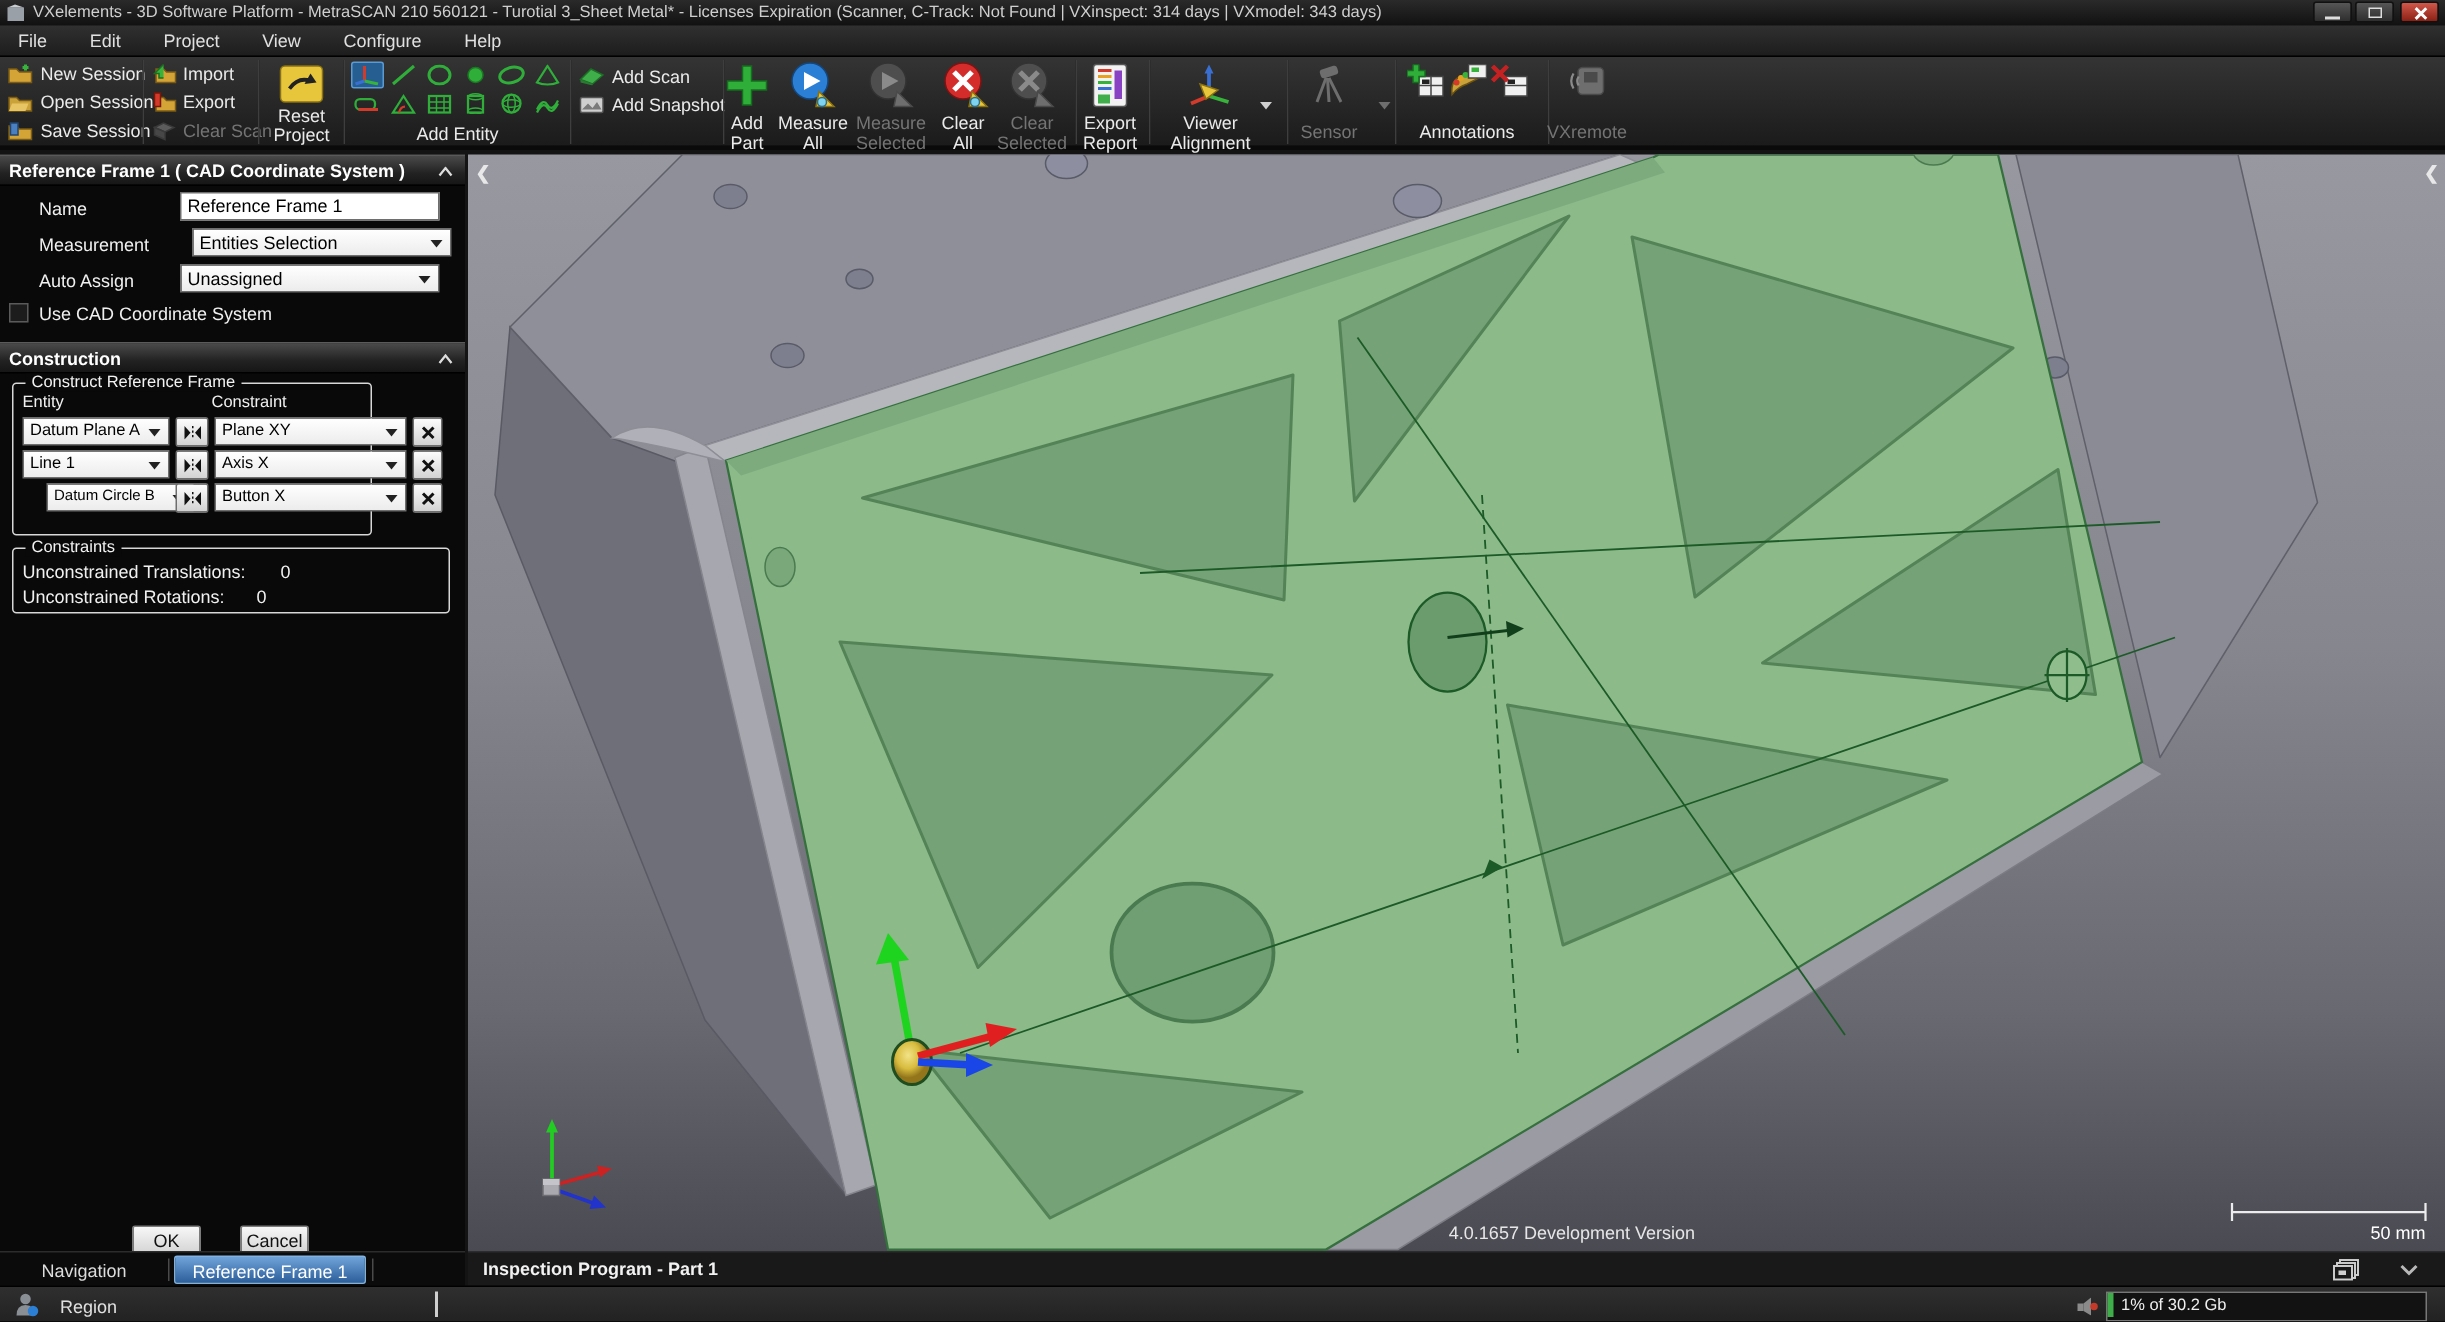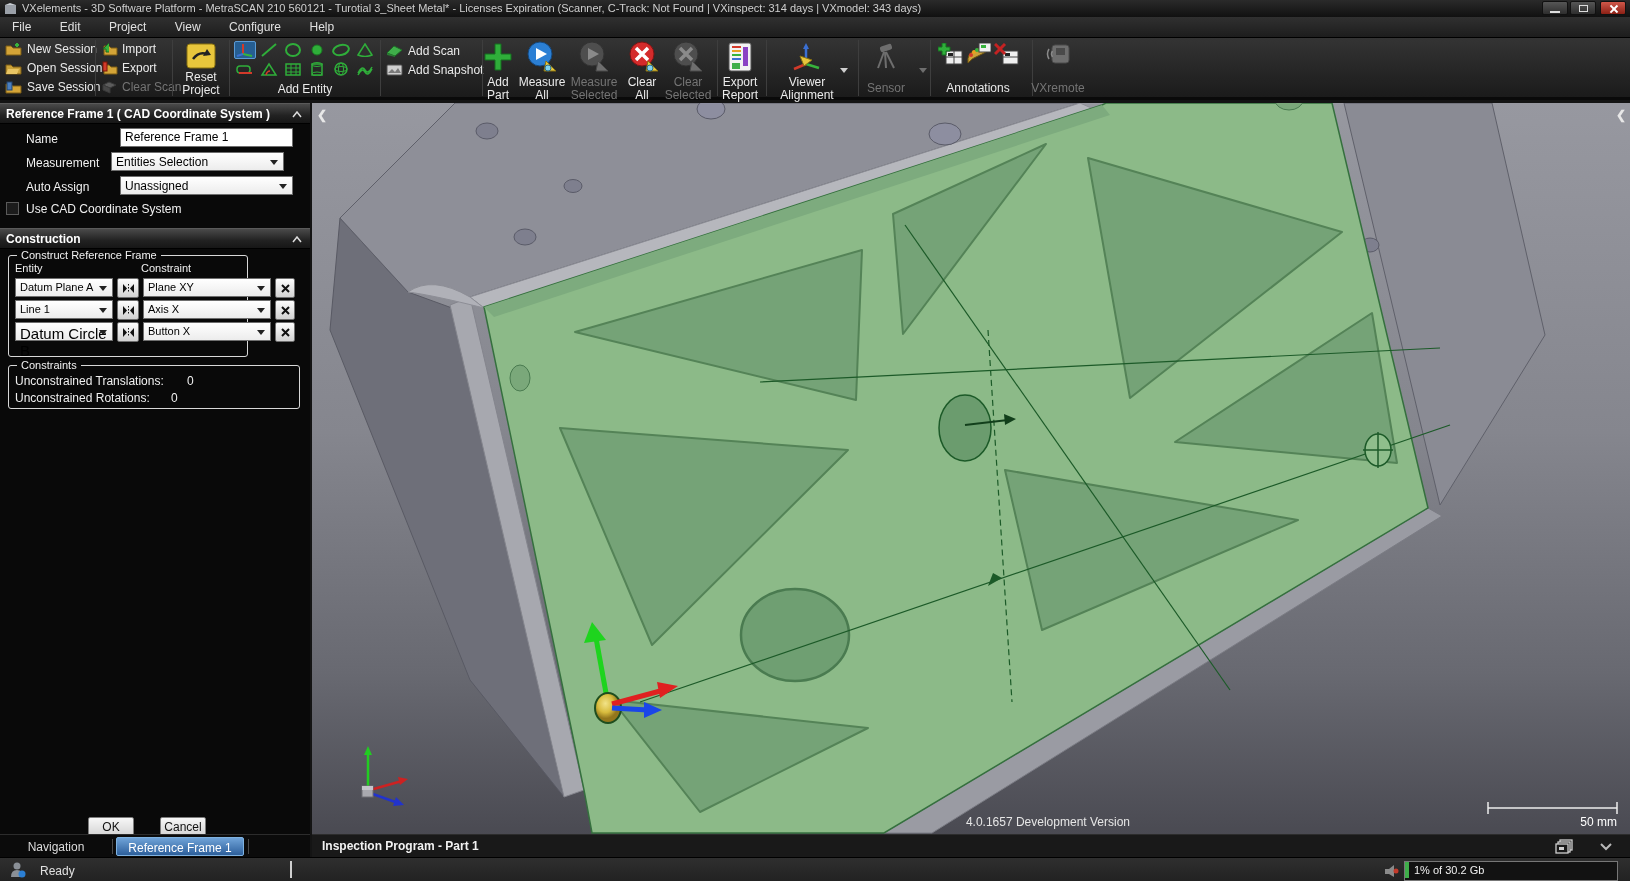--- a/index.html
+++ b/index.html
@@ -350,21 +350,21 @@
       <span>Reference Frame 1 ( CAD Coordinate System )</span>
       <svg class="abs" style="right:8px;top:7px" width="10" height="7">
           <polyline points="1,6 5,1 9,6" fill="none" stroke="#ddd" stroke-width="1.5"></polyline>
         </svg>
     </div>
 
     <span class="plabel" style="left:26px;top:29px">Name</span>
     <span class="pinput" style="left:120px;top:25px;width:173px">Reference Frame 1</span>
 
     <span class="plabel" style="left:26px;top:53px">Measurement</span>
-    <span class="pselect" style="left:111px;top:49px;width:173px"><span>Entities Selection</span><span class="darr"></span></span>
+    <span class="pselect" style="left:128px;top:49px;width:173px"><span>Entities Selection</span><span class="darr"></span></span>
 
     <span class="plabel" style="left:26px;top:77px">Auto Assign</span>
     <span class="pselect" style="left:120px;top:73px;width:173px"><span>Unassigned</span><span class="darr"></span></span>
 
     <span class="chk" style="left:6px;top:99px"></span>
     <span class="plabel" style="left:26px;top:99px">Use CAD Coordinate System</span>
 
     <div class="phdr" style="top:125px">
       <span>Construction</span>
       <svg class="abs" style="right:8px;top:7px" width="10" height="7">
@@ -400,21 +400,21 @@
             <line x1="6.5" y1="0" x2="6.5" y2="9" stroke="#111" stroke-dasharray="1.5 1.5"></line>
           </svg>
         </span>
       <span class="pselect" style="left:134px;top:44px;width:128px;font-size:11px"><span>Axis X</span><span class="darr"></span></span>
       <span class="sbtn" style="left:266px;top:44px;width:20px">
           <svg width="9" height="9">
             <path d="M1,1 L8,8 M8,1 L1,8" stroke="#111" stroke-width="2"></path>
           </svg>
         </span>
 
-      <span class="pselect" style="left:6px;top:66px;width:98px;font-size:15px"><span>Datum Circle B</span><span class="darr"></span></span>
+      <span class="pselect" style="left:22px;top:66px;width:98px;font-size:10px"><span>Datum Circle B</span><span class="darr"></span></span>
       <span class="sbtn" style="left:108px;top:66px;width:22px">
           <svg width="13" height="9">
             <path d="M1,0 L5,4.5 L1,9 Z" fill="#111"></path>
             <path d="M12,0 L8,4.5 L12,9 Z" fill="#111"></path>
             <line x1="6.5" y1="0" x2="6.5" y2="9" stroke="#111" stroke-dasharray="1.5 1.5"></line>
           </svg>
         </span>
       <span class="pselect" style="left:134px;top:66px;width:128px;font-size:11px"><span>Button X</span><span class="darr"></span></span>
       <span class="sbtn" style="left:266px;top:66px;width:20px">
           <svg width="9" height="9">
@@ -558,21 +558,21 @@
         <polyline points="1,1 6,6 11,1" fill="none" stroke="#b8b8b8" stroke-width="2"></polyline>
       </svg>
   </div>
 
   <div id="statusbar" class="abs">
     <svg class="abs" style="left:10px;top:4px" width="16" height="16">
         <circle cx="7" cy="4" r="3.5" fill="#8a8f96"></circle>
         <path d="M1,15 Q1,8 7,8 Q13,8 13,15 Z" fill="#8a8f96"></path>
         <circle cx="12" cy="12" r="3.5" fill="#2b7fd4"></circle>
       </svg>
-    <span class="ready">Ready</span>
+    <span class="ready">Region</span>
     <span class="ssep"></span>
     <svg class="abs" style="left:1384px;top:7px" width="15" height="12">
         <rect x="1" y="4" width="4" height="5" fill="#8a8a8a"></rect>
         <polygon points="5,4 10,0 10,12 5,9" fill="#8a8a8a"></polygon>
         <circle cx="12" cy="6" r="2.5" fill="#c43a2a"></circle>
       </svg>
     <span id="gauge">
       <span class="fill"></span>
       <span class="gtext">1% of 30.2 Gb</span>
     </span>

